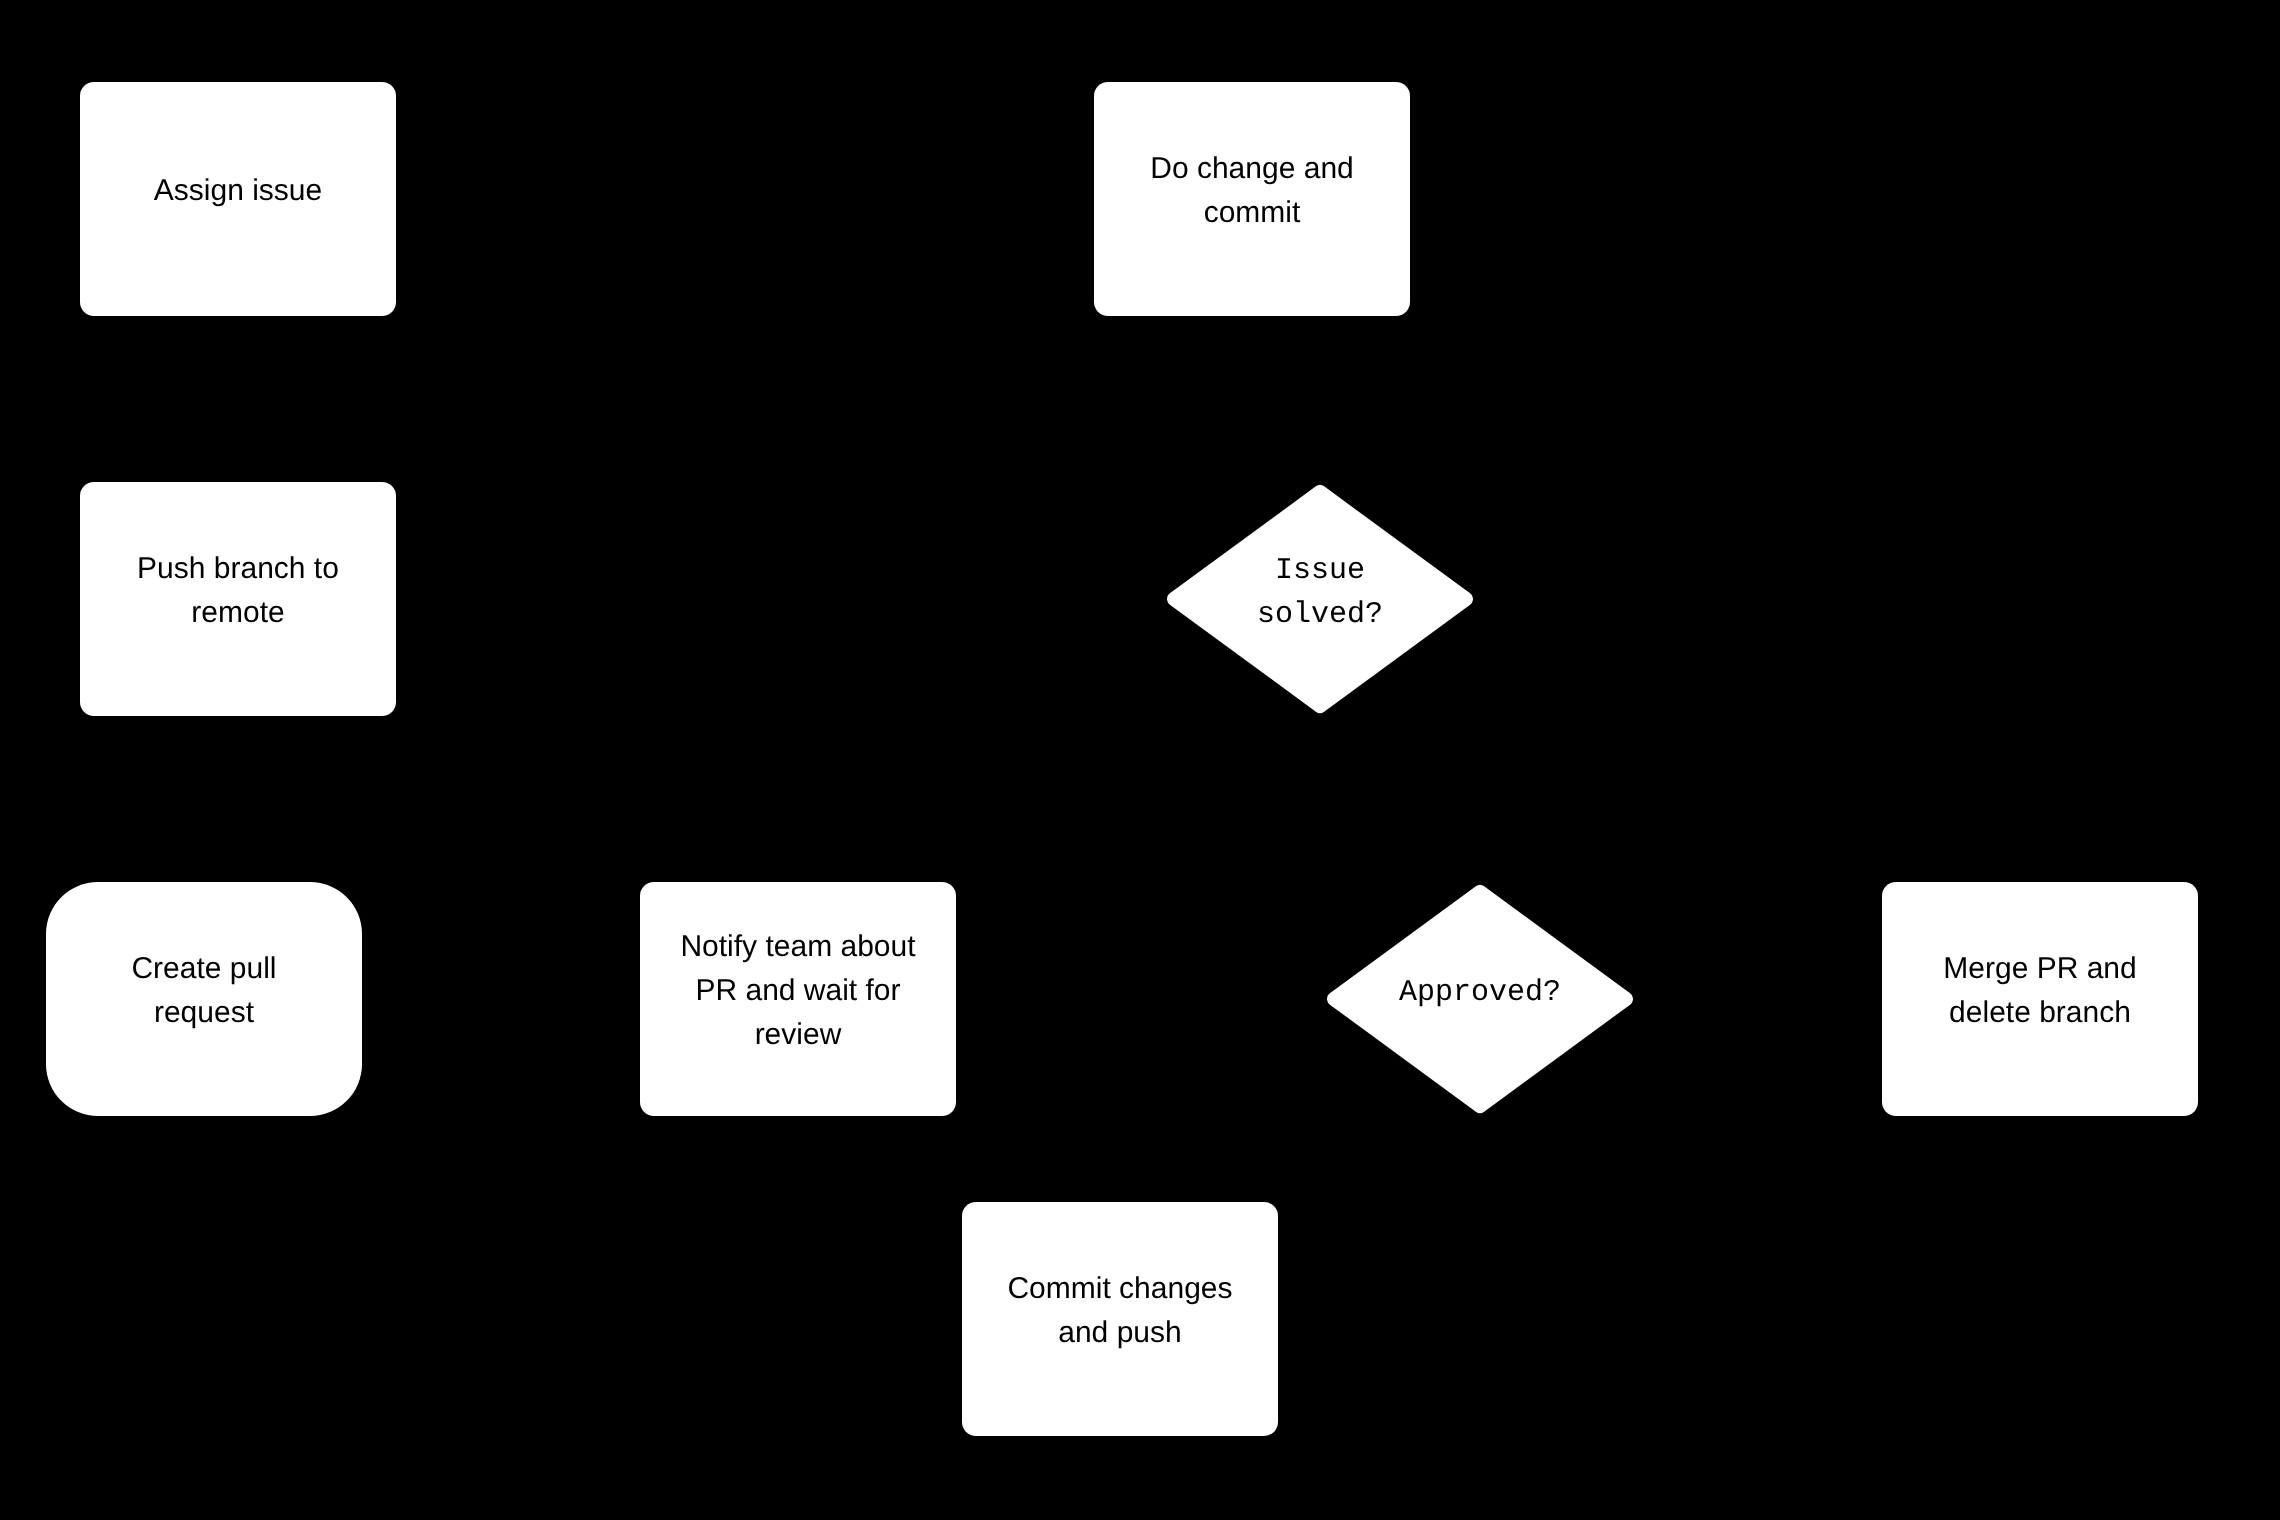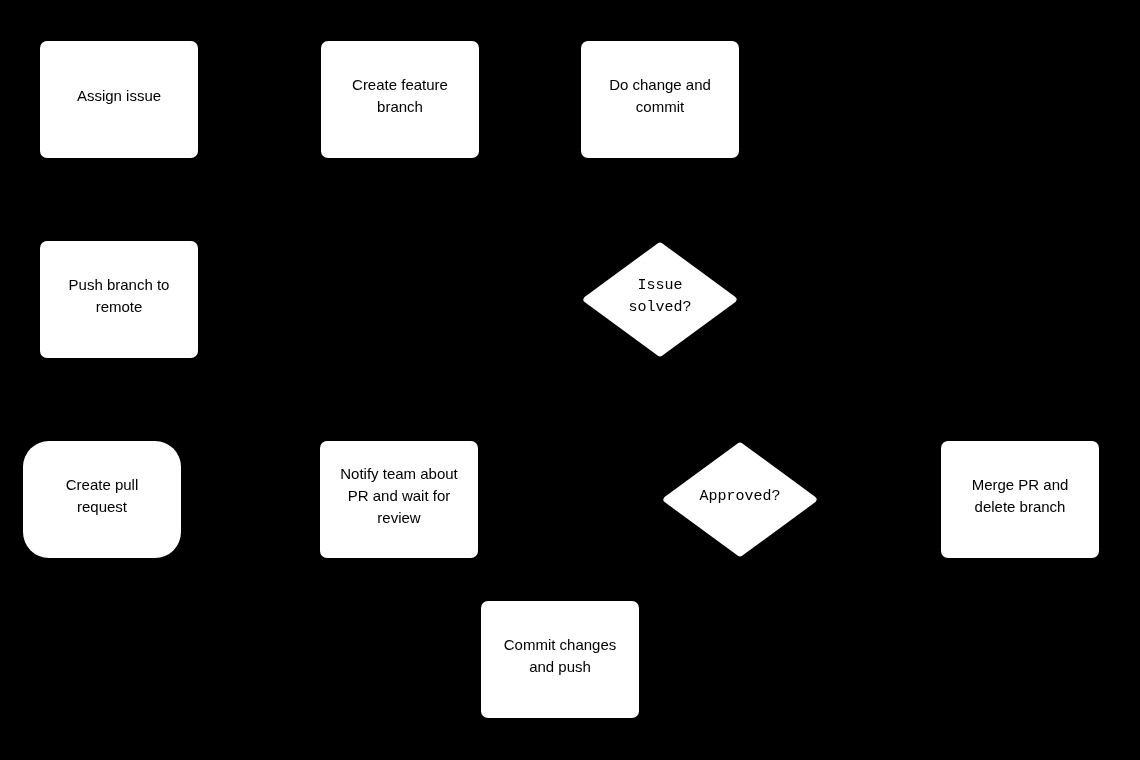--- a/index.html
+++ b/index.html
@@ -62,26 +62,22 @@
 </style>
 </head>
 <body>
 
 <div class="canvas">
 
   <div class="node rect" style="left:40px; top:41px;">
     <div class="label">Assign issue</div>
   </div>
 
-  <div class="node rect" style="left:321px; top:41px;">
-    <div class="label">Create feature
-branch</div>
-  </div>
 
-  <div class="node rect" style="left:581px; top:41px;">
+  <div class="node rect" style="left:547px; top:41px;">
     <div class="label">Do change and
 commit</div>
   </div>
 
   <div class="node rect" style="left:40px; top:241px;">
     <div class="label">Push branch to
 remote</div>
   </div>
 
   <div class="node diamond" style="left:583px; top:242px;">

